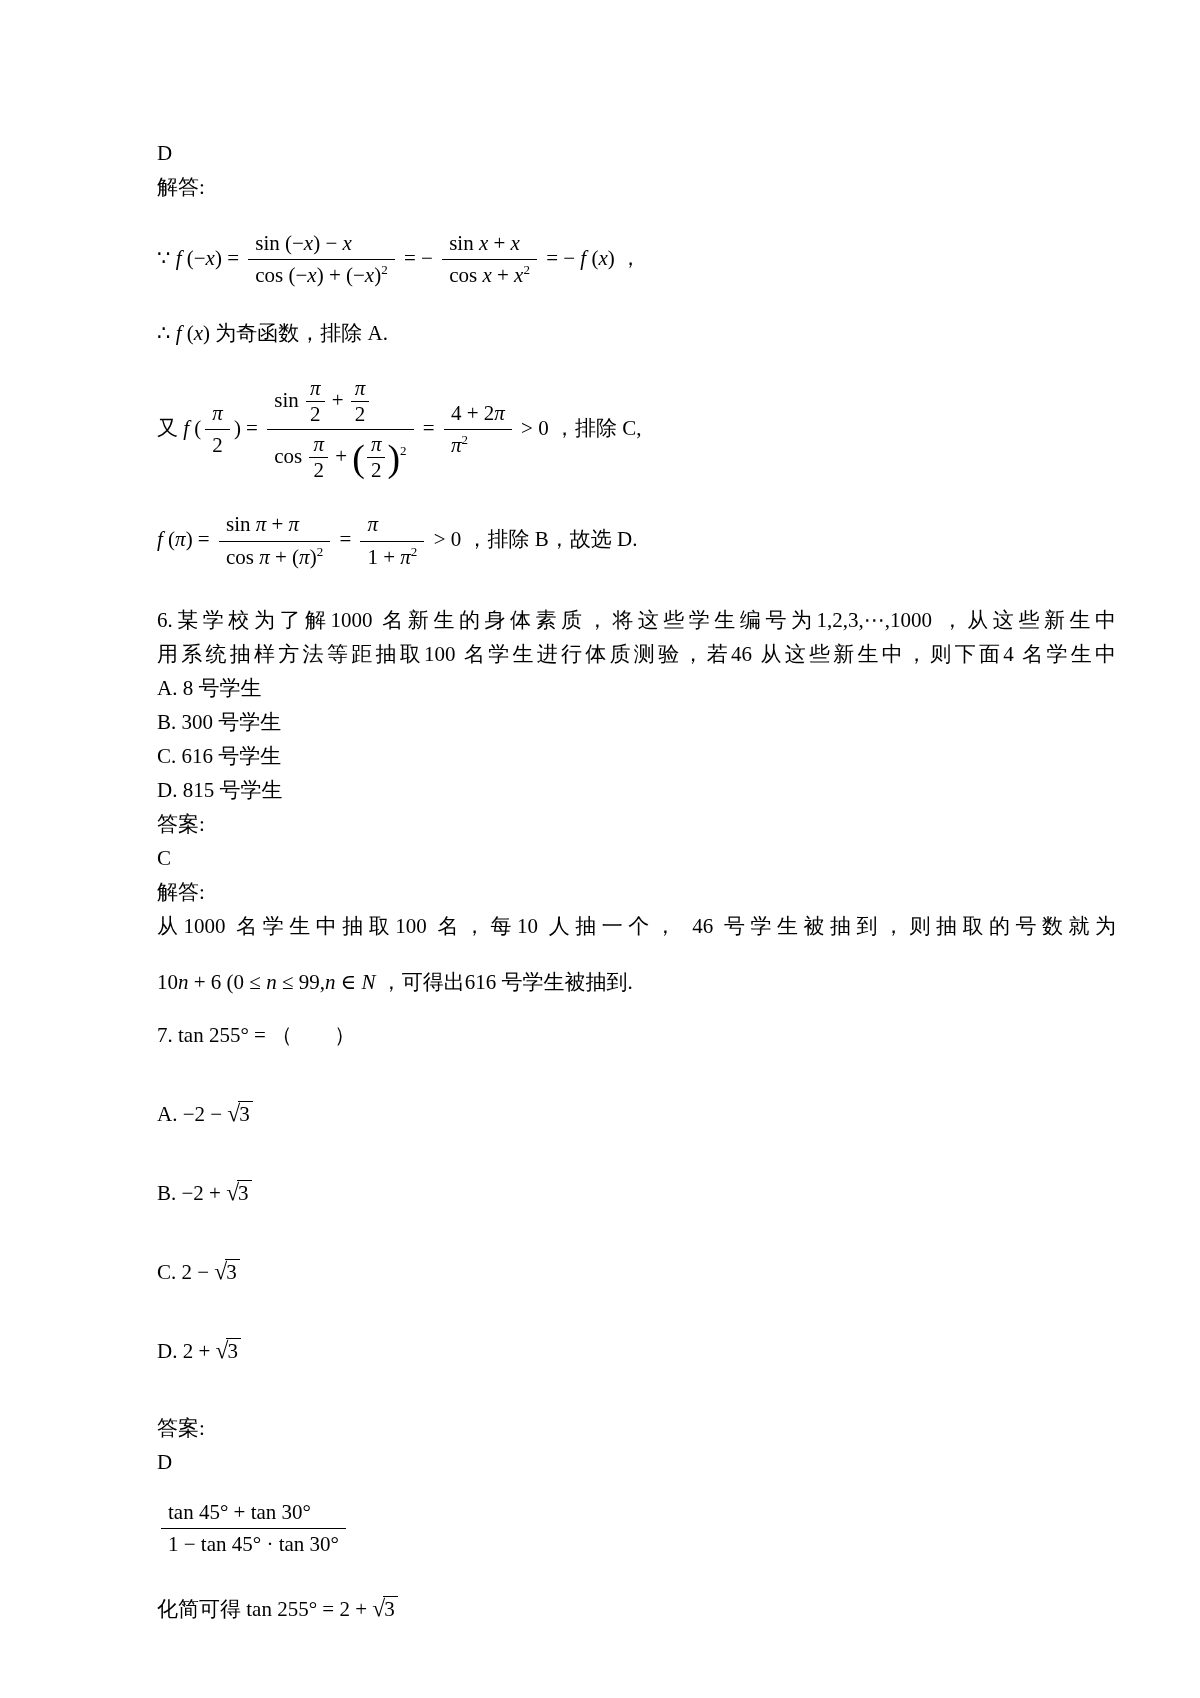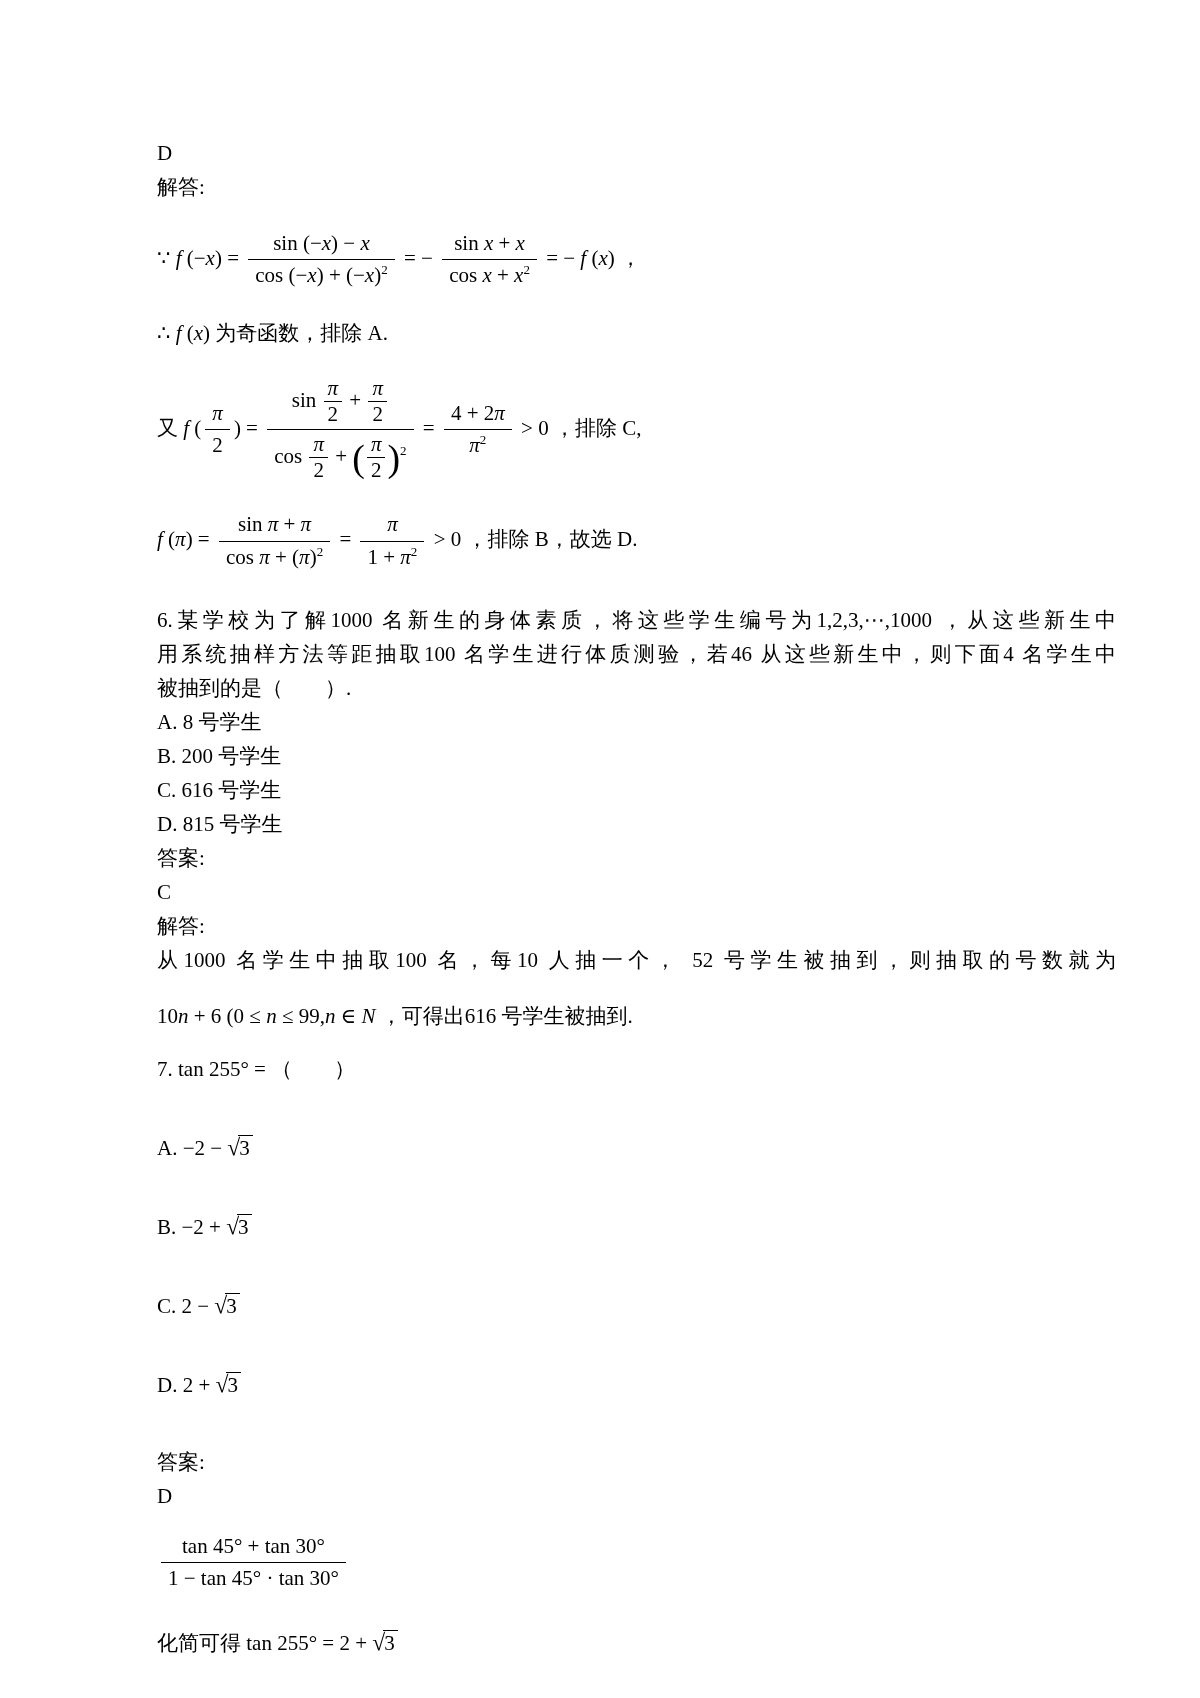--- a/index.html
+++ b/index.html
@@ -13,21 +13,21 @@
     color: #000000;
     font-family: "Liberation Serif", "DejaVu Serif", serif;
     font-size: 21px;
     padding: 136px 84px 60px 157px;
   }
   .tline { line-height: 34px; }
   .just { text-align: justify; text-align-last: justify; }
   .mline { margin: 24px 0; line-height: 1.4; }
   .it { font-style: italic; }
   .sup { font-size: 0.62em; vertical-align: super; line-height: 0; }
-  .frac { display: inline-block; vertical-align: middle; text-align: center; margin: 0 4px; }
+  .frac { display: inline-block; vertical-align: middle; text-align: left; margin: 0 4px; }
   .frac .num, .frac .den { display: block; padding: 2px 7px; line-height: 1.3; }
   .frac .den { border-top: 1px solid #000; }
   .frac .frac { margin: 0 2px; }
   .frac .frac .num, .frac .frac .den { padding: 0 4px; line-height: 1.2; }
   .bigp { font-size: 1.8em; vertical-align: middle; line-height: 0.8; font-weight: 300; }
   .sqrt { white-space: nowrap; }
   .sqrt .rsign { font-size: 1.12em; }
   .sqrt .rbody { border-top: 1px solid #000; padding: 0 3px 0 1px; margin-left: -2px; }
   .opt7 { margin: 42px 0; line-height: 36px; }
   .q6opt { line-height: 34px; }
@@ -56,29 +56,28 @@
     <span><span>又 </span><span class="it">f</span><span> (</span></span><span class="frac"><span class="num it">π</span><span class="den">2</span></span><span><span>) = </span></span><span class="frac"><span class="num"><span>sin </span><span class="frac"><span class="num it">π</span><span class="den">2</span></span><span> + </span><span class="frac"><span class="num it">π</span><span class="den">2</span></span></span><span class="den"><span>cos </span><span class="frac"><span class="num it">π</span><span class="den">2</span></span><span> + </span><span class="bigp">(</span><span class="frac"><span class="num it">π</span><span class="den">2</span></span><span class="bigp">)</span><span class="sup">2</span></span></span><span><span> = </span></span><span class="frac"><span class="num"><span>4 + 2</span><span class="it">π</span></span><span class="den"><span class="it">π</span><span class="sup">2</span></span></span><span><span> &gt; 0 ，排除 C,</span></span>
   </div>
 
   <div class="mline">
     <span><span class="it">f</span><span> (</span><span class="it">π</span><span>) = </span></span><span class="frac"><span class="num"><span>sin </span><span class="it">π</span><span> + </span><span class="it">π</span></span><span class="den"><span>cos </span><span class="it">π</span><span> + (</span><span class="it">π</span><span>)</span><span class="sup">2</span></span></span><span><span> = </span></span><span class="frac"><span class="num"><span class="it">π</span></span><span class="den"><span>1 + </span><span class="it">π</span><span class="sup">2</span></span></span><span><span> &gt; 0 ，排除 B，故选 D.</span></span>
   </div>
 
   <div class="q6block">
     <div class="tline just">6.某学校为了解1000 名新生的身体素质，将这些学生编号为1,2,3,⋯,1000 ，从这些新生中</div>
     <div class="tline just">用系统抽样方法等距抽取100 名学生进行体质测验，若46 从这些新生中，则下面4 名学生中</div>
-    <div class="tline">被抽到的是（　　）.</div>
     <div class="q6opt">A. 8 号学生</div>
-    <div class="q6opt">B. 200 号学生</div>
+    <div class="q6opt">B. 300 号学生</div>
     <div class="q6opt">C. 616 号学生</div>
     <div class="q6opt">D. 815 号学生</div>
     <div class="tline">答案:</div>
     <div class="tline">C</div>
     <div class="tline">解答:</div>
-    <div class="tline just">从1000 名学生中抽取100 名，每10 人抽一个， 52 号学生被抽到，则抽取的号数就为</div>
+    <div class="tline just">从1000 名学生中抽取100 名，每10 人抽一个， 46 号学生被抽到，则抽取的号数就为</div>
     <div class="tline solformula"><span>10</span><span class="it">n</span><span> + 6 (0 ≤ </span><span class="it">n</span><span> ≤ 99,</span><span class="it">n</span><span> ∈ </span><span class="it">N</span><span> ，可得出616 号学生被抽到.</span></div>
   </div>
 
   <div class="q7stem">7.  tan 255° = （　　）</div>
 
   <div class="opt7">
     <span>A. </span><span>−2 − </span><span class="sqrt"><span class="rsign">√</span><span class="rbody">3</span></span>
   </div>
   <div class="opt7">
     <span>B. </span><span>−2 + </span><span class="sqrt"><span class="rsign">√</span><span class="rbody">3</span></span>

